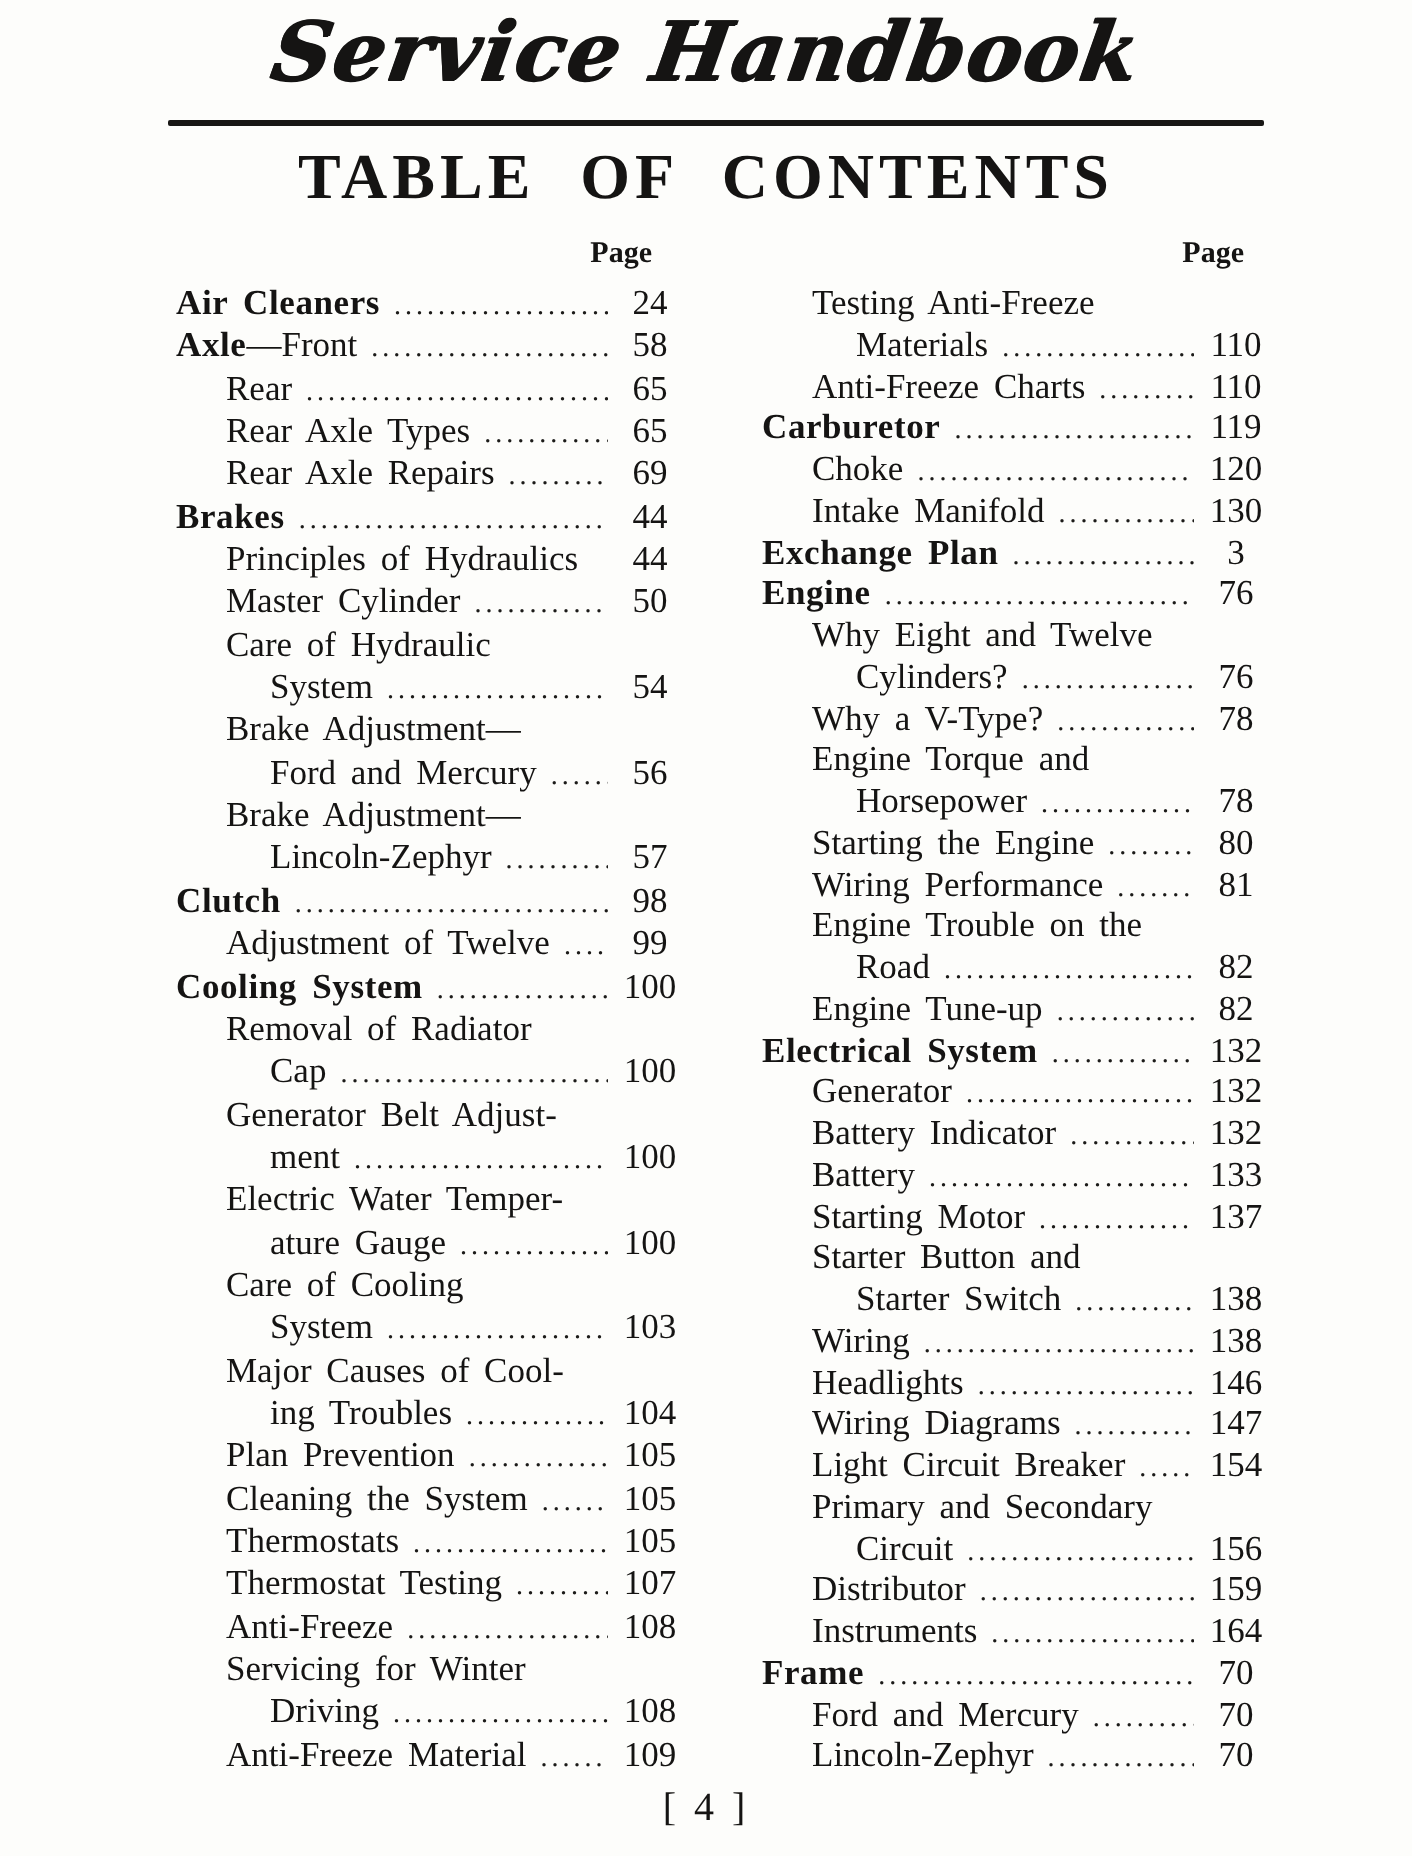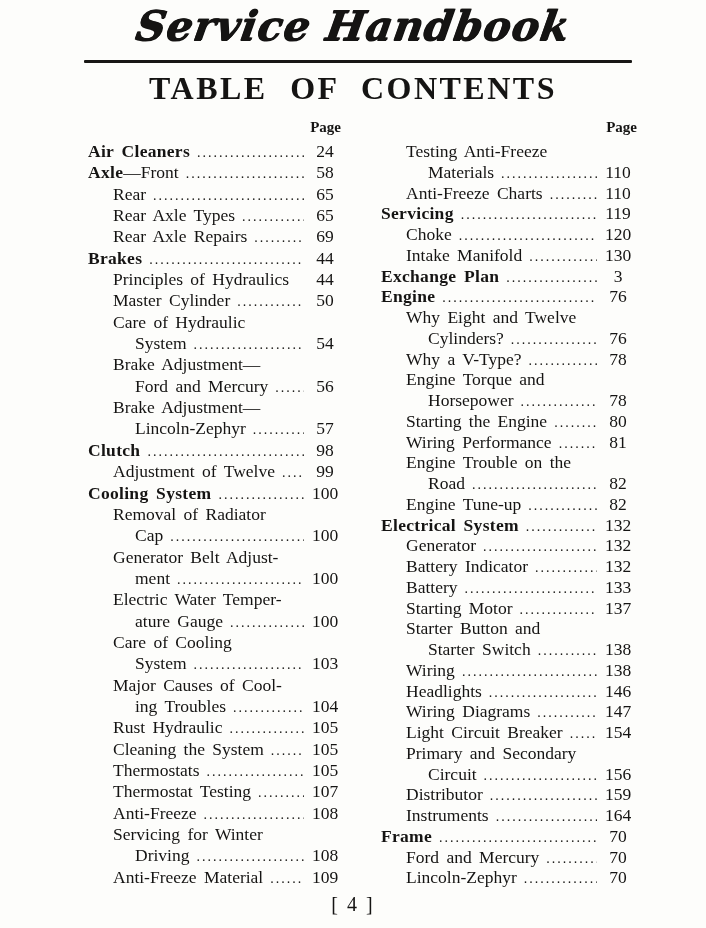--- a/index.html
+++ b/index.html
@@ -42,21 +42,21 @@
     text-align: center;
     font-size: 32px;
     font-weight: bold;
     letter-spacing: 2.5px;
     word-spacing: 12px;
   }
 
   
   .page-labels {
     position: absolute;
-    top: 119px; left: 91px; width: 546px;
+    top: 119px; left: 76px; width: 546px;
     display: flex;
     font-size: 15px;
     font-weight: bold;
   }
   .page-labels .pl-left  { width: 250px; text-align: right; }
   .page-labels .pl-right { flex: 1; text-align: right; }
 
   
   .columns {
     position: absolute;
@@ -236,21 +236,21 @@
         </div>
         <div class="row lvl1">
           <span class="lbl">Major Causes of Cool-</span>
         </div>
         <div class="row lvl2">
           <span class="lbl">ing Troubles</span>
           <span class="leader"></span>
           <span class="pg">104</span>
         </div>
         <div class="row lvl1">
-          <span class="lbl">Rust Hydraulic</span>
+          <span class="lbl">Plan Prevention</span>
           <span class="leader"></span>
           <span class="pg">105</span>
         </div>
         <div class="row lvl1">
           <span class="lbl">Cleaning the System</span>
           <span class="leader"></span>
           <span class="pg">105</span>
         </div>
         <div class="row lvl1">
           <span class="lbl">Thermostats</span>
@@ -289,21 +289,21 @@
           <span class="lbl">Materials</span>
           <span class="leader"></span>
           <span class="pg">110</span>
         </div>
         <div class="row lvl1">
           <span class="lbl">Anti-Freeze Charts</span>
           <span class="leader"></span>
           <span class="pg">110</span>
         </div>
         <div class="row lvl0">
-          <span class="lbl"><span class="b">Servicing</span></span>
+          <span class="lbl"><span class="b">Carburetor</span></span>
           <span class="leader"></span>
           <span class="pg">119</span>
         </div>
         <div class="row lvl1">
           <span class="lbl">Choke</span>
           <span class="leader"></span>
           <span class="pg">120</span>
         </div>
         <div class="row lvl1">
           <span class="lbl">Intake Manifold</span>

